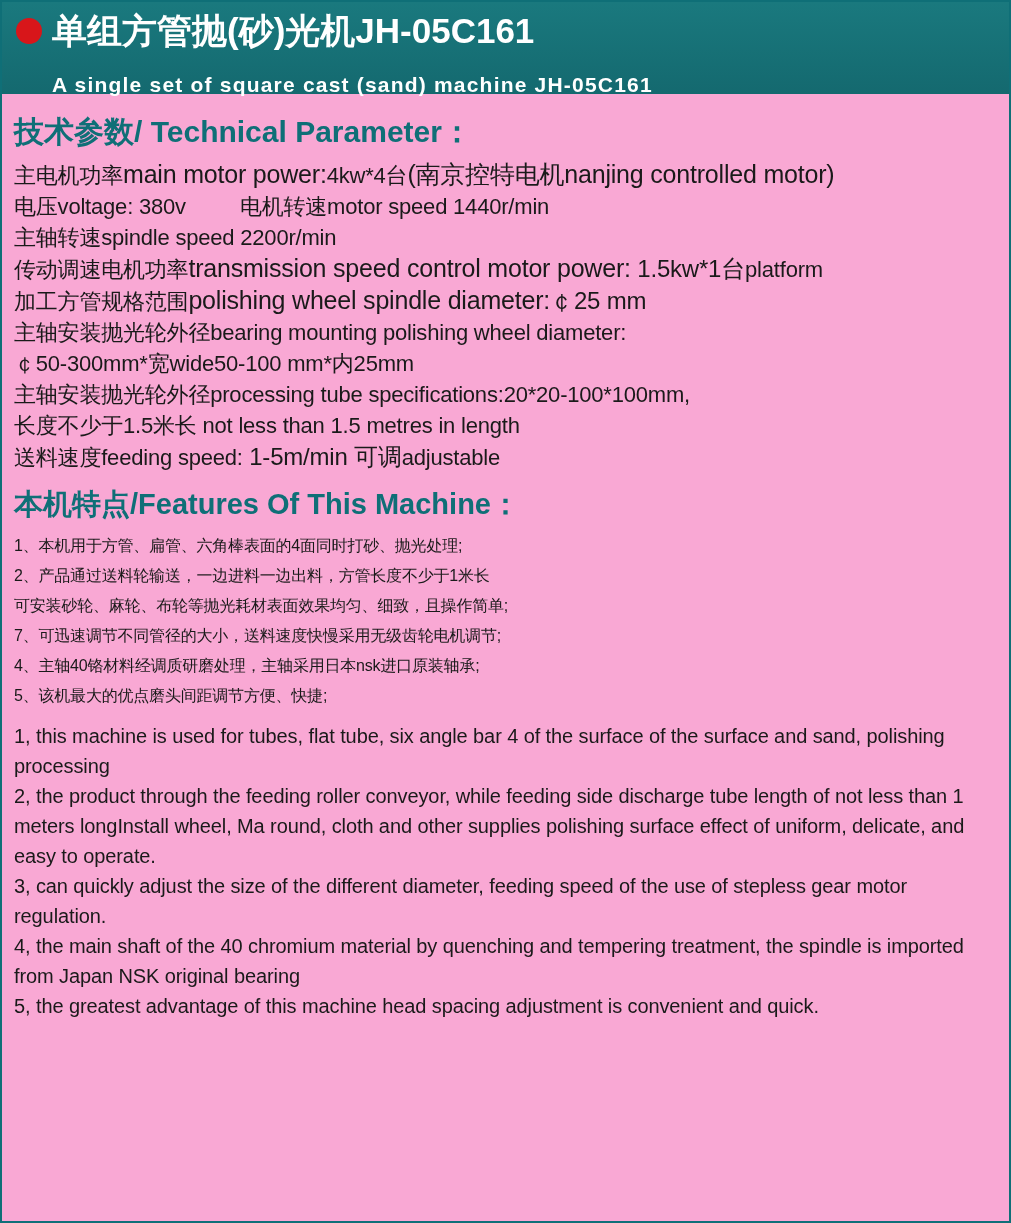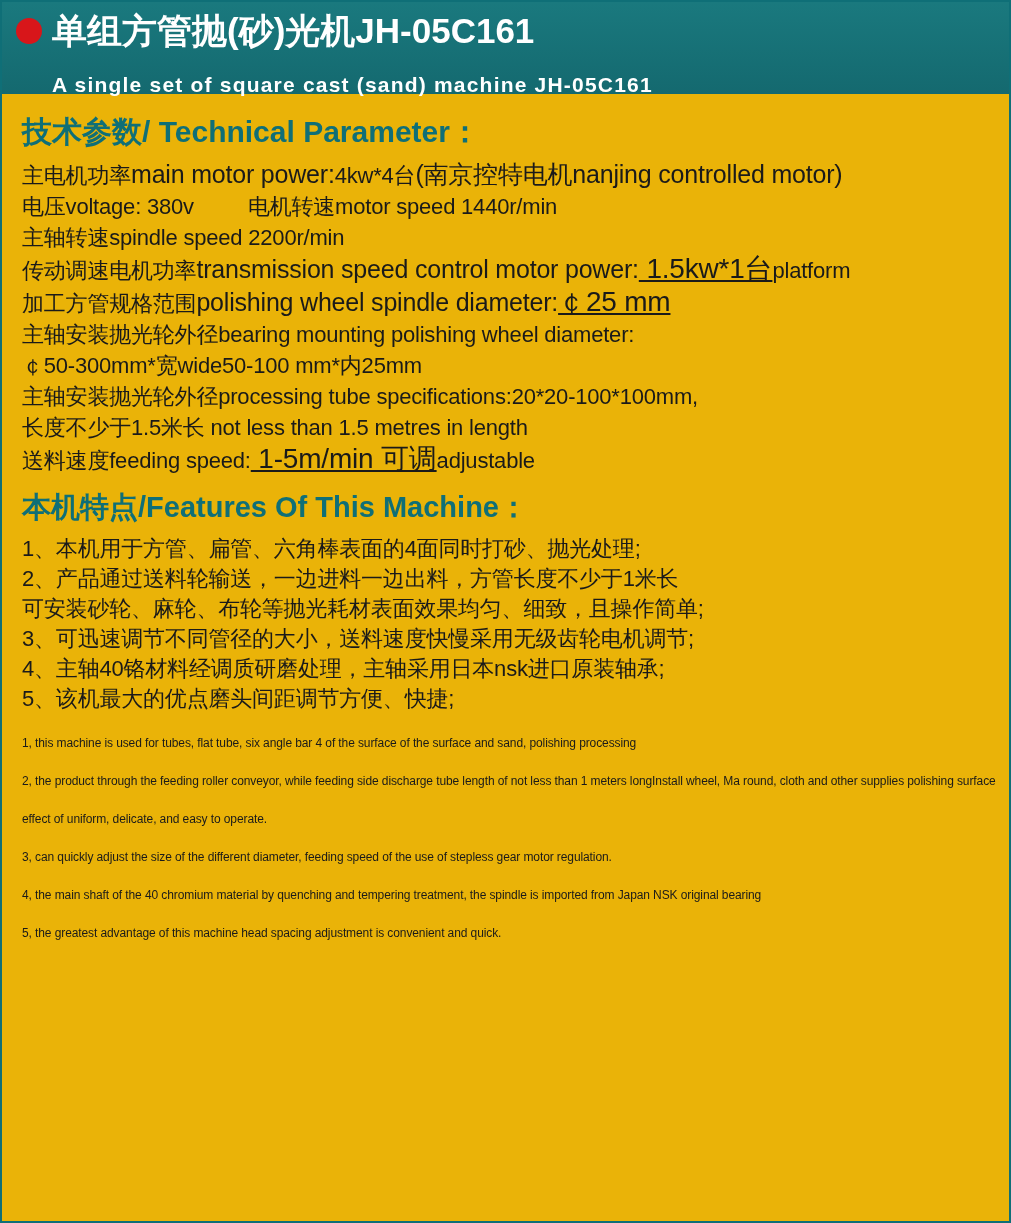--- a/index.html
+++ b/index.html
@@ -10,21 +10,21 @@
     width: 1011px;
     height: 1223px;
     background: #ffffff;
     font-family: "Liberation Sans", sans-serif;
     overflow: hidden;
   }
   .page {
     position: relative;
     width: 1011px;
     height: 1223px;
-    background: #eab308;
+    background: #f9a8d4;
     box-sizing: border-box;
     border: 2px solid #0f6f77;
   }
 
   
   .header {
     position: relative;
     height: 92px;
     background: #1b7b80;
     background: linear-gradient(180deg, #1a797e 0%, #14696f 100%);
@@ -57,21 +57,21 @@
     font-size: 21px;
     font-weight: bold;
     letter-spacing: 1.2px;
     margin-left: 36px;
     margin-top: 19px;
     white-space: nowrap;
   }
 
   
   .content {
-    padding: 18px 10px 0 20px;
+    padding: 18px 10px 0 12px;
   }
   .section-heading {
     color: #0f6f77;
     font-size: 30px;
     font-weight: bold;
     margin: 0 0 6px 0;
     white-space: nowrap;
   }
   .section-heading.second {
     margin-top: 12px;
@@ -82,39 +82,38 @@
     font-size: 22px;
     color: #1a1a1a;
     line-height: 31px;
     white-space: nowrap;
     letter-spacing: -0.2px;
   }
   .spec-line .sm {
     font-size: 25px;
   }
   .spec-line .lg {
-    font-size: 28px;
-    text-decoration: underline;
+    font-size: 24px;
   }
   .spec-line .gap {
     display: inline-block;
     width: 54px;
   }
 
   .feat-cn {
-    font-size: 22px;
+    font-size: 16px;
     color: #1a1a1a;
     line-height: 30px;
     white-space: nowrap;
     letter-spacing: -0.2px;
   }
   .feat-en {
-    font-size: 12px;
+    font-size: 20px;
     color: #1a1a1a;
-    line-height: 38px;
+    line-height: 30px;
     letter-spacing: -0.1px;
   }
   .feat-en-block {
     margin-top: 10px;
   }
 </style>
 </head>
 <body>
 
 <div class="page">
@@ -170,21 +169,21 @@
     <div class="spec-line">
       <span>送料速度</span><span>feeding speed:</span><span class="lg"> 1-5m/min 可调</span><span>adjustable</span>
     </div>
 
 
     <div class="section-heading second">本机特点/Features Of This Machine：</div>
 
     <div class="feat-cn">1、本机用于方管、扁管、六角棒表面的4面同时打砂、抛光处理;</div>
     <div class="feat-cn">2、产品通过送料轮输送，一边进料一边出料，方管长度不少于1米长</div>
     <div class="feat-cn">可安装砂轮、麻轮、布轮等抛光耗材表面效果均匀、细致，且操作简单;</div>
-    <div class="feat-cn">3、可迅速调节不同管径的大小，送料速度快慢采用无级齿轮电机调节;</div>
+    <div class="feat-cn">7、可迅速调节不同管径的大小，送料速度快慢采用无级齿轮电机调节;</div>
     <div class="feat-cn">4、主轴40铬材料经调质研磨处理，主轴采用日本nsk进口原装轴承;</div>
     <div class="feat-cn">5、该机最大的优点磨头间距调节方便、快捷;</div>
 
     <div class="feat-en-block">
       <div class="feat-en">1, this machine is used for tubes, flat tube, six angle bar 4 of the surface of the surface and sand, polishing processing</div>
       <div class="feat-en">2, the product through the feeding roller conveyor, while feeding side discharge tube length of not less than 1 meters longInstall wheel, Ma round, cloth and other supplies polishing surface effect of uniform, delicate, and easy to operate.</div>
       <div class="feat-en">3, can quickly adjust the size of the different diameter, feeding speed of the use of stepless gear motor regulation.</div>
       <div class="feat-en">4, the main shaft of the 40 chromium material by quenching and tempering treatment, the spindle is imported from Japan NSK original bearing</div>
       <div class="feat-en">5, the greatest advantage of this machine head spacing adjustment is convenient and quick.</div>
     </div>

